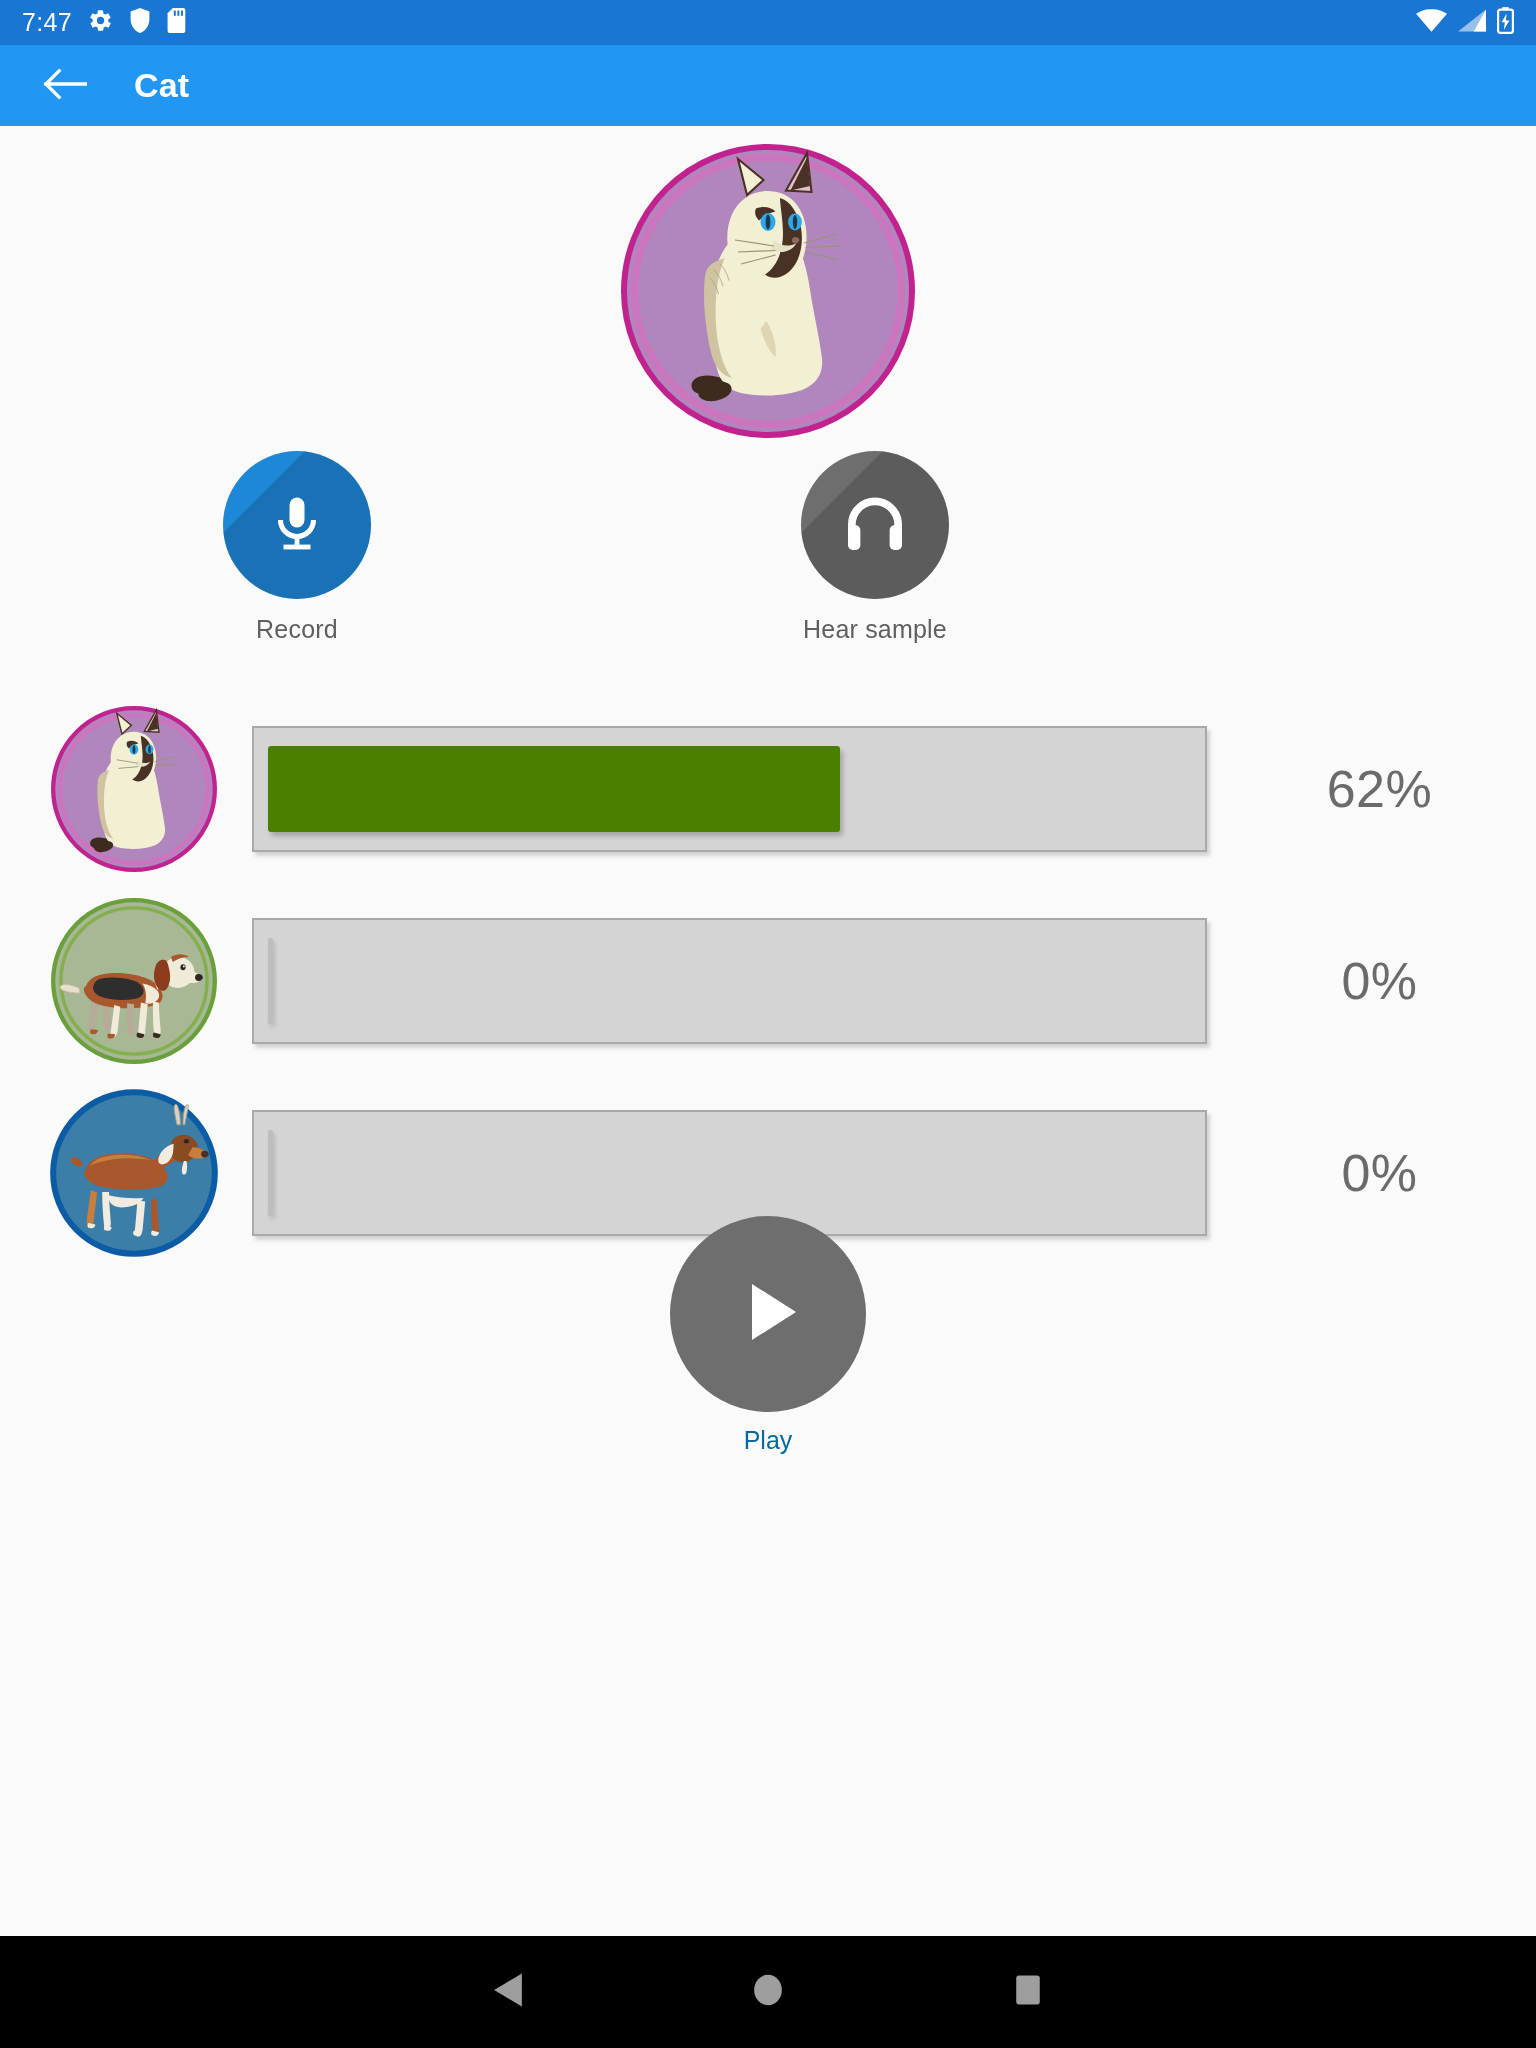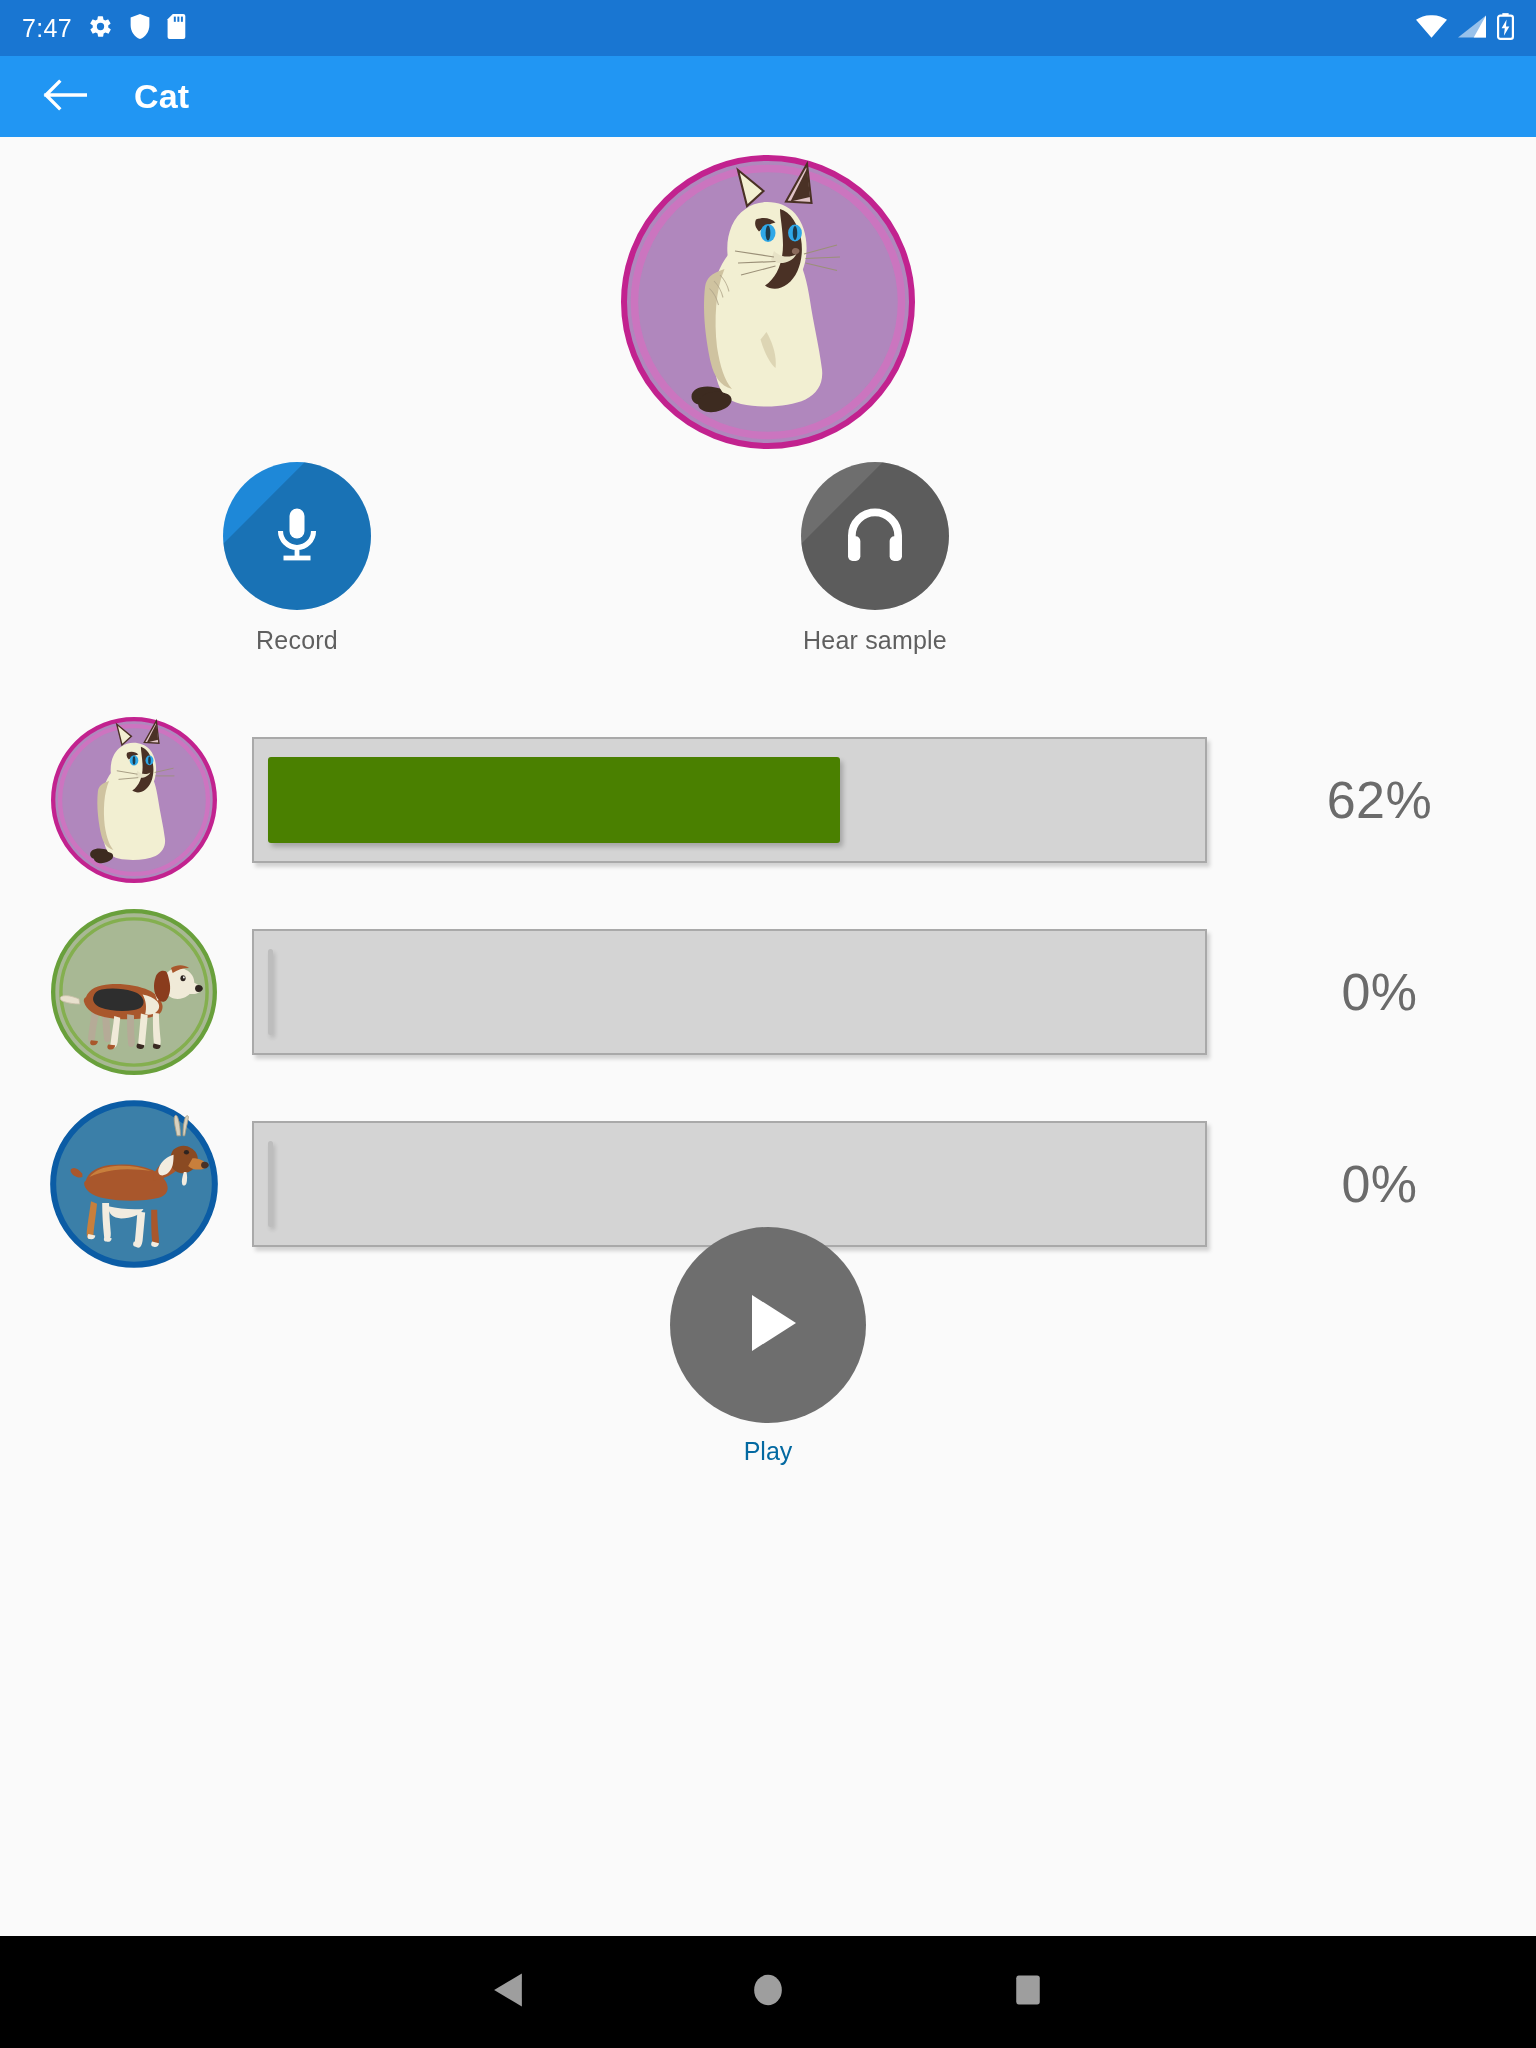--- a/index.html
+++ b/index.html
@@ -15,21 +15,21 @@
     position: relative;
     width: 1536px;
     height: 2048px;
     background: #fafafa;
     display: flex;
     flex-direction: column;
   }
 
   
   .status-bar {
-    height: 56px;
+    height: 45px;
     background: #1976d2;
     display: flex;
     align-items: center;
     padding: 0 22px;
     flex: 0 0 auto;
   }
   .status-left {
     display: flex;
     align-items: center;
     gap: 16px;

